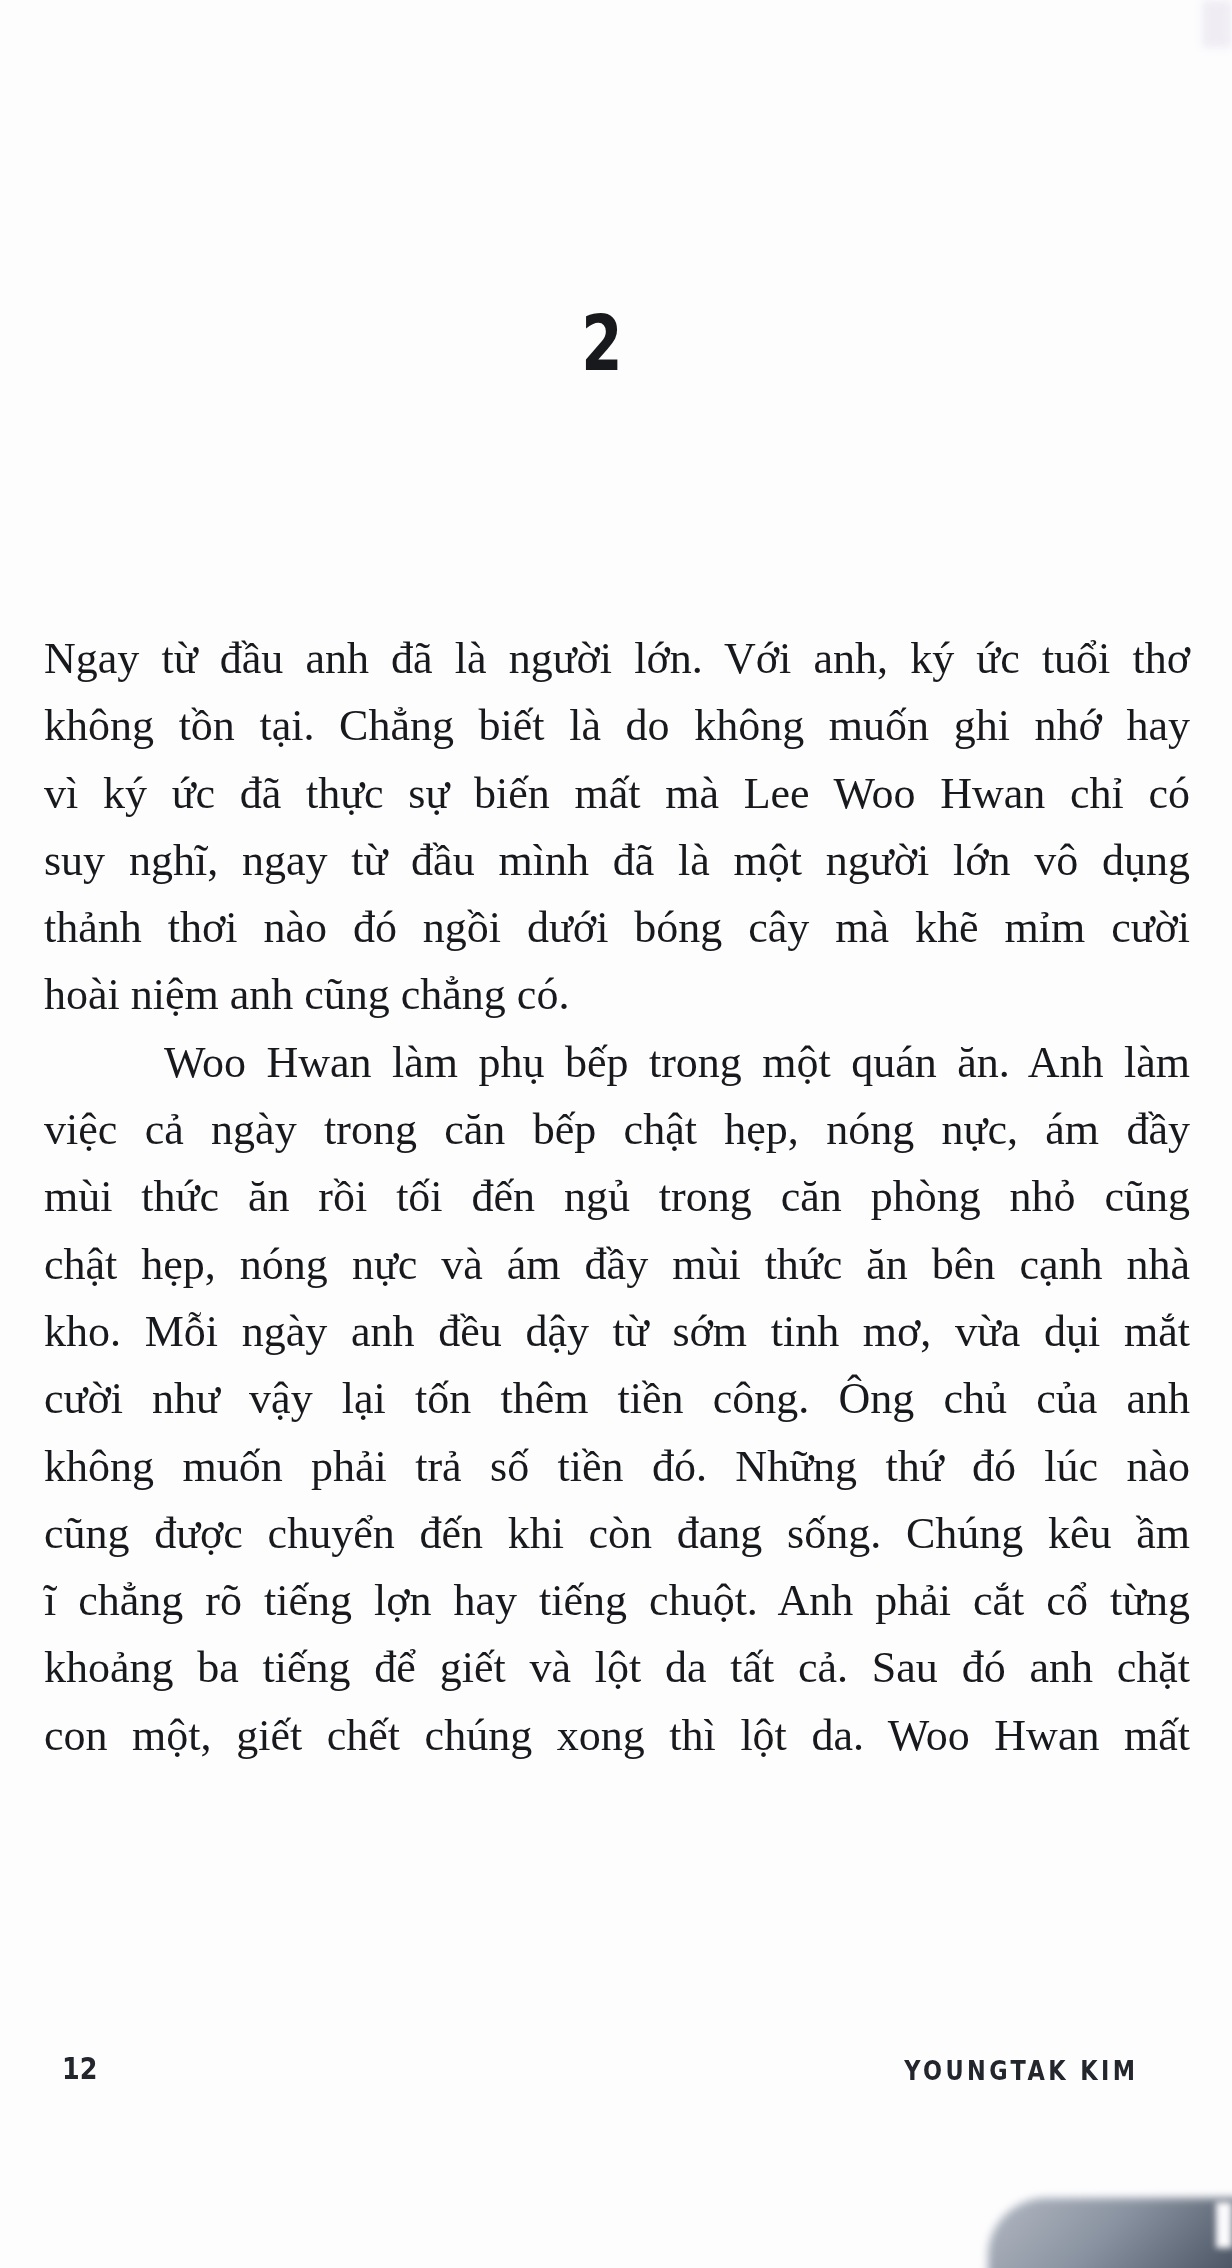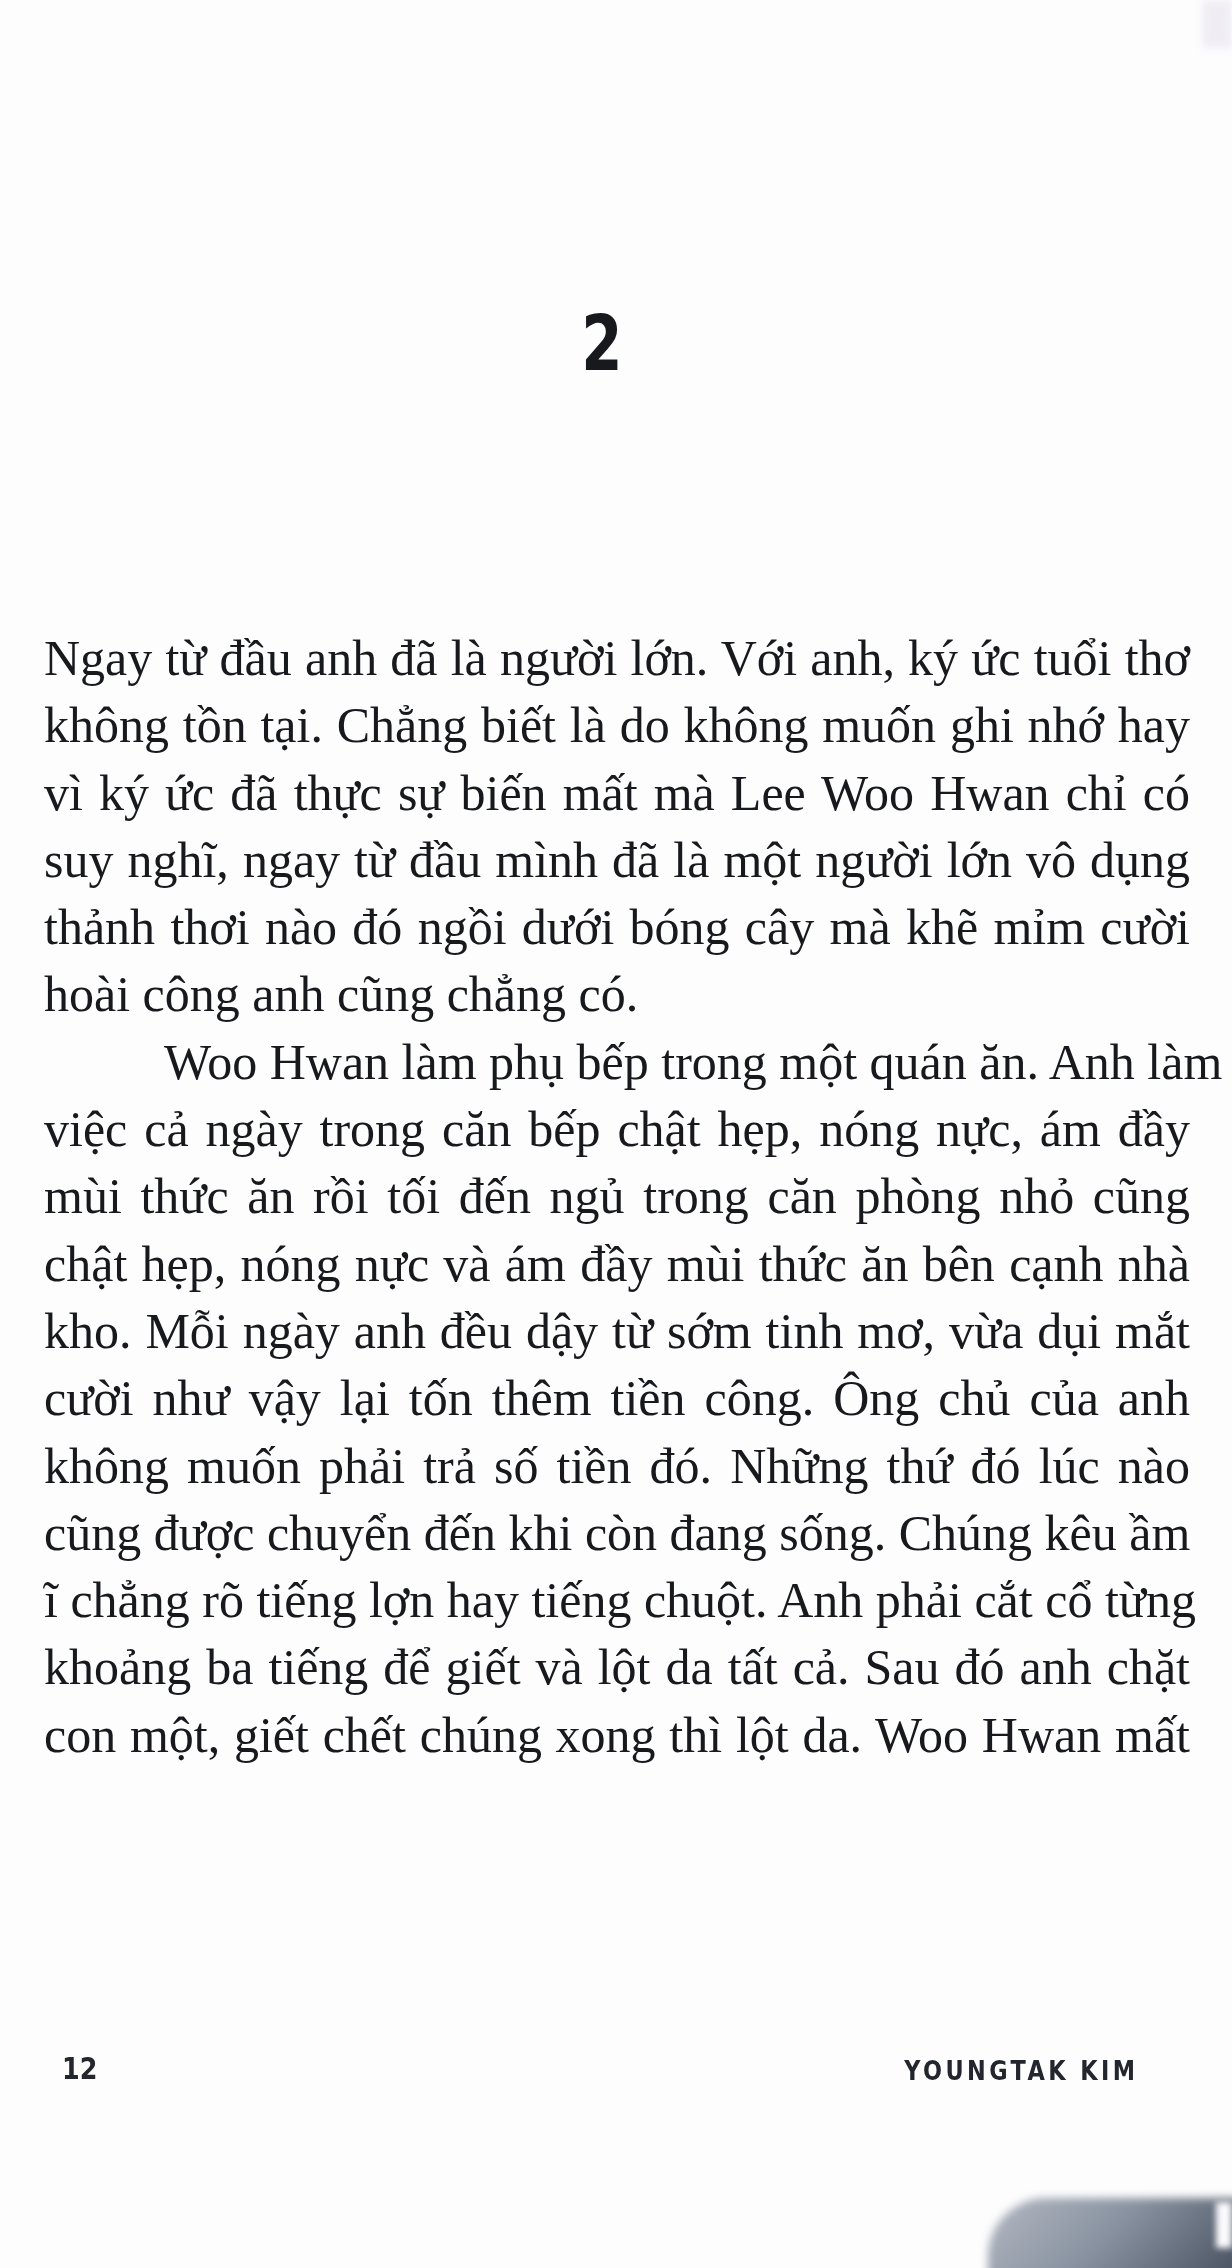--- a/index.html
+++ b/index.html
@@ -31,21 +31,21 @@
     transform-origin: center;
   }
 
   
   .body-text {
     position: absolute;
     left: 44px;
     top: 625px;
     width: 1146px;
     color: #17191d;
-    font-size: 50px;
+    font-size: 44px;
   }
   .body-text .line {
     height: 67.3px;
     line-height: 67.3px;
     white-space: nowrap;
     text-align: justify;
     text-align-last: justify;
   }
   .body-text .line.para-end {
     text-align-last: left;
@@ -116,21 +116,21 @@
 <body>
 
 <div class="chapter-number">2</div>
 
 <div class="body-text">
   <div class="line">Ngay từ đầu anh đã là người lớn. Với anh, ký ức tuổi thơ</div>
   <div class="line">không tồn tại. Chẳng biết là do không muốn ghi nhớ hay</div>
   <div class="line">vì ký ức đã thực sự biến mất mà Lee Woo Hwan chỉ có</div>
   <div class="line">suy nghĩ, ngay từ đầu mình đã là một người lớn vô dụng</div>
   <div class="line">thảnh thơi nào đó ngồi dưới bóng cây mà khẽ mỉm cười</div>
-  <div class="line para-end">hoài công anh cũng chẳng có.</div>
+  <div class="line para-end">hoài niệm anh cũng chẳng có.</div>
   <div class="line indent">Woo Hwan làm phụ bếp trong một quán ăn. Anh làm</div>
   <div class="line">việc cả ngày trong căn bếp chật hẹp, nóng nực, ám đầy</div>
   <div class="line">mùi thức ăn rồi tối đến ngủ trong căn phòng nhỏ cũng</div>
   <div class="line">chật hẹp, nóng nực và ám đầy mùi thức ăn bên cạnh nhà</div>
   <div class="line">kho. Mỗi ngày anh đều dậy từ sớm tinh mơ, vừa dụi mắt</div>
   <div class="line">cười như vậy lại tốn thêm tiền công. Ông chủ của anh</div>
   <div class="line">không muốn phải trả số tiền đó. Những thứ đó lúc nào</div>
   <div class="line">cũng được chuyển đến khi còn đang sống. Chúng kêu ầm</div>
   <div class="line">ĩ chẳng rõ tiếng lợn hay tiếng chuột. Anh phải cắt cổ từng</div>
   <div class="line">khoảng ba tiếng để giết và lột da tất cả. Sau đó anh chặt</div>

